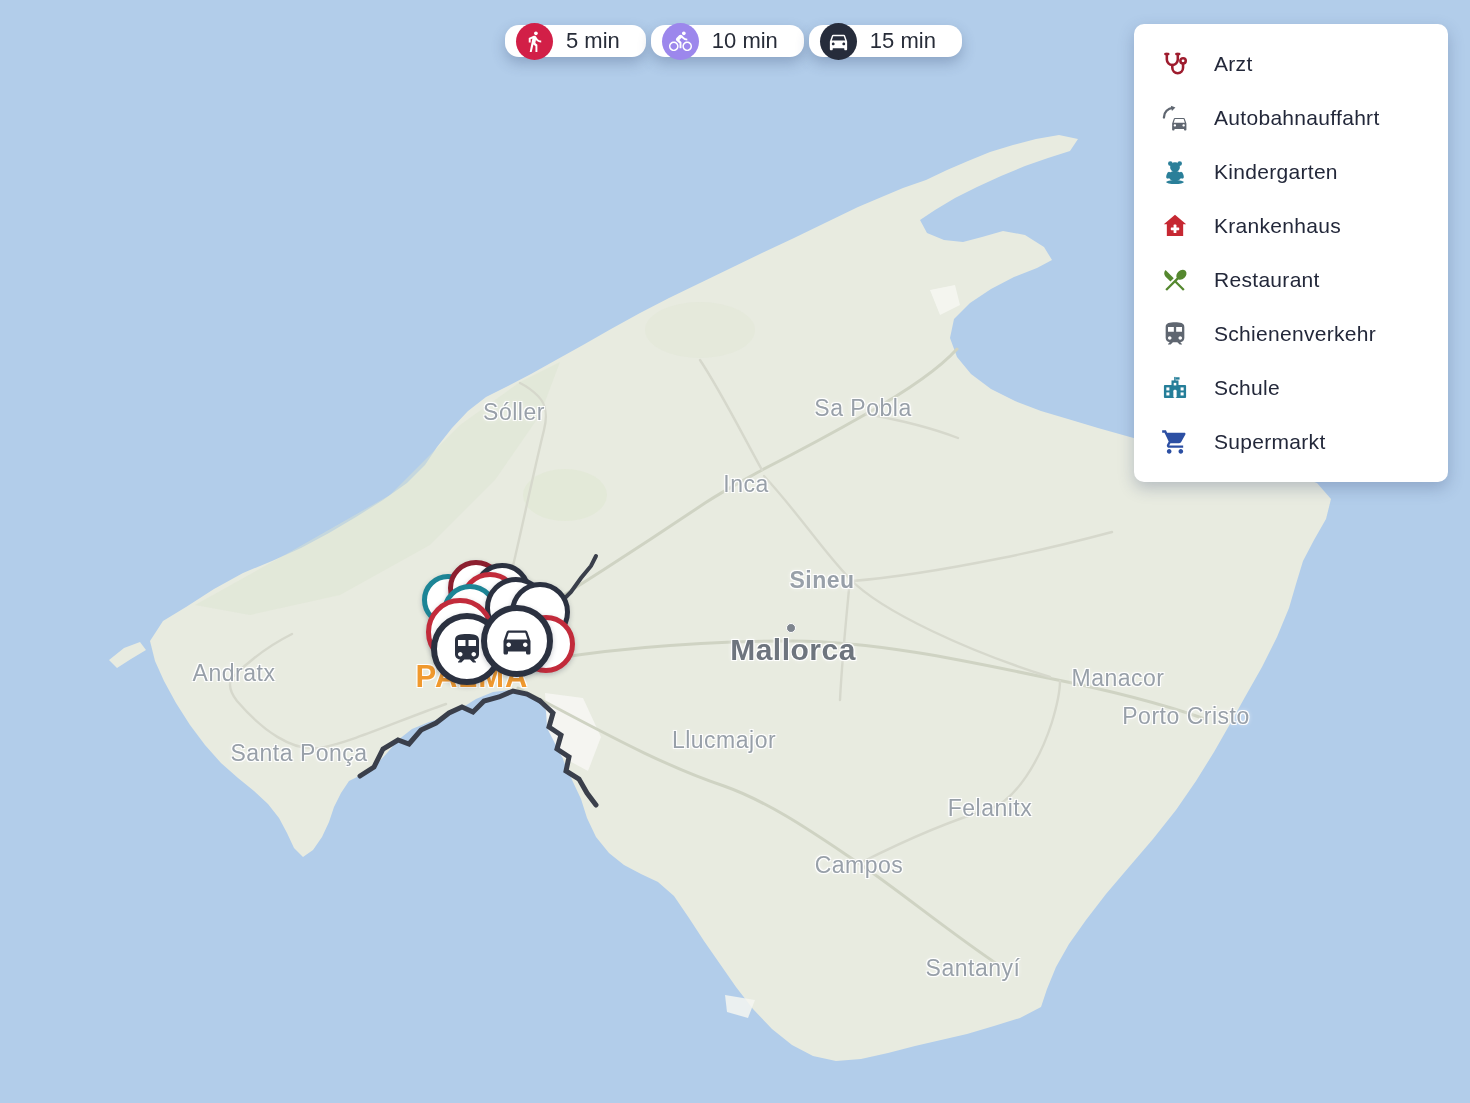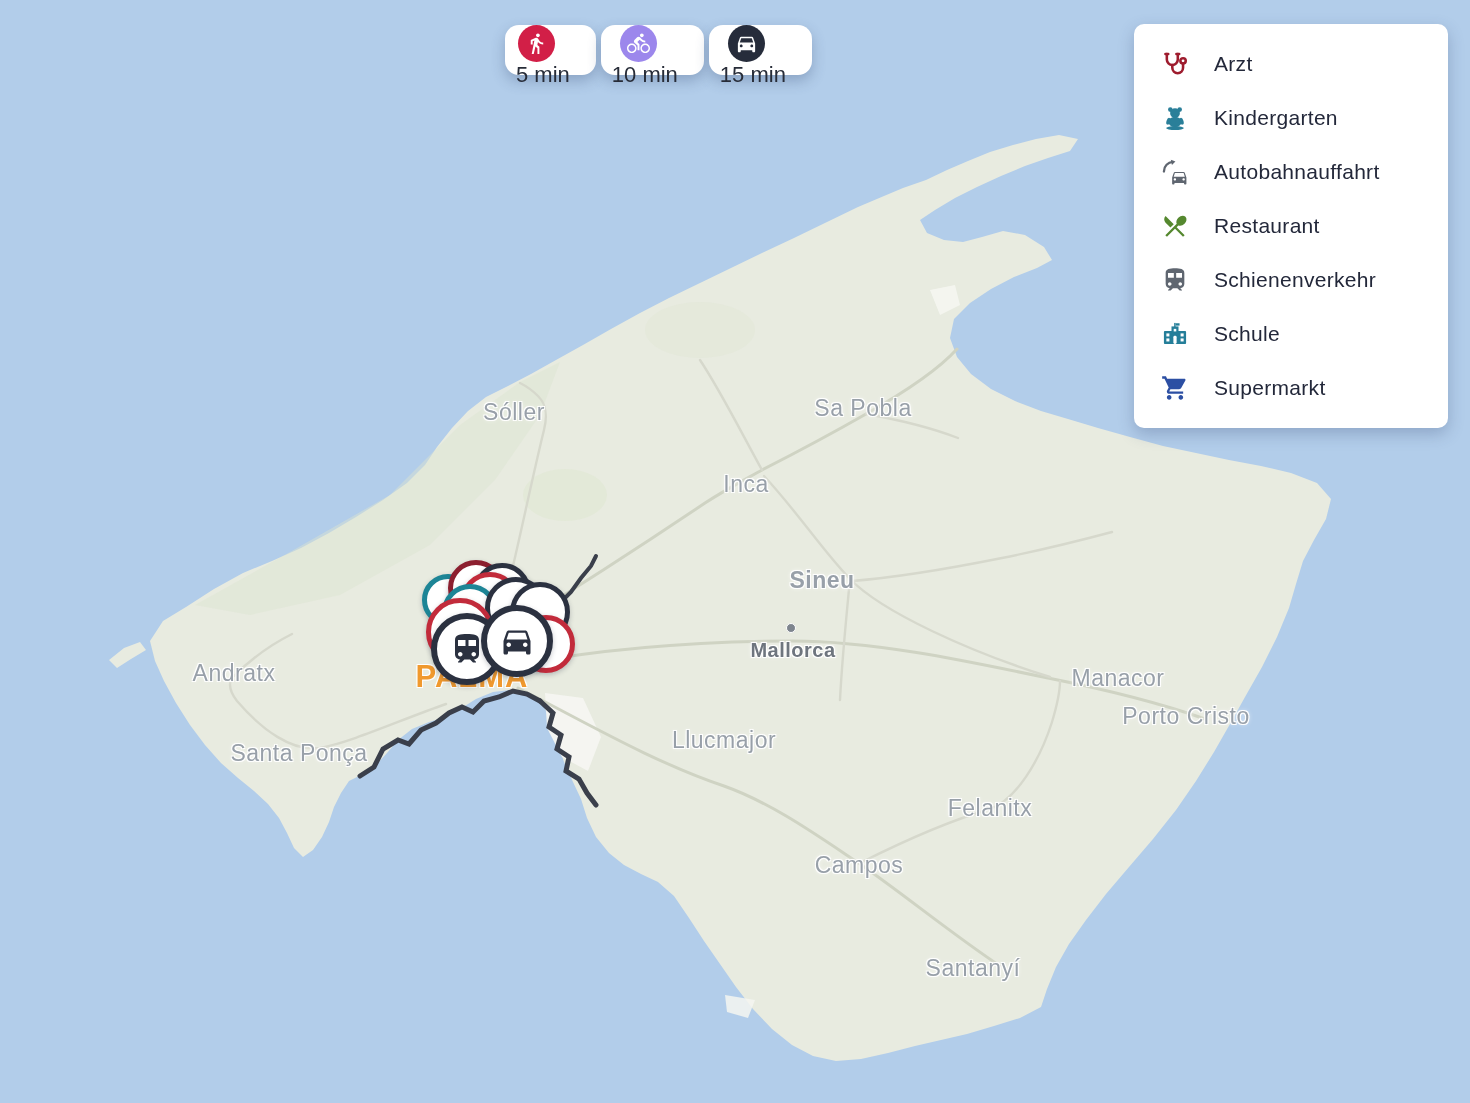--- a/index.html
+++ b/index.html
@@ -13,21 +13,21 @@
 
   
   .map-label{
     position:absolute;transform:translate(-50%,-50%);
     color:#98a0a9;font-size:23px;letter-spacing:.5px;white-space:nowrap;
     text-shadow:-1px -1px 0 rgba(255,255,255,.95),1px -1px 0 rgba(255,255,255,.95),
                 -1px 1px 0 rgba(255,255,255,.95),1px 1px 0 rgba(255,255,255,.95),
                 0 0 5px rgba(255,255,255,.9);
     pointer-events:none;
   }
-  .map-label.bold{font-weight:bold;color:#6e757e;font-size:20px;}
+  .map-label.bold{font-weight:bold;color:#6e757e;font-size:30px;}
   .palma-label{
     position:absolute;transform:translate(-50%,-50%);
     color:#f0992e;font-weight:800;font-size:31px;letter-spacing:1px;
     text-shadow:-1px -1px 0 rgba(255,255,255,.9),1px -1px 0 rgba(255,255,255,.9),
                 -1px 1px 0 rgba(255,255,255,.9),1px 1px 0 rgba(255,255,255,.9);
     z-index:4;pointer-events:none;
   }
   .town-dot{
     position:absolute;width:8px;height:8px;border-radius:50%;
     background:#7e858e;border:1.5px solid #fff;transform:translate(-50%,-50%);
@@ -36,22 +36,22 @@
   
   .marker{
     position:absolute;background:#fff;border-style:solid;border-radius:50%;
     transform:translate(-50%,-50%);display:flex;align-items:center;justify-content:center;
     box-sizing:border-box;z-index:5;box-shadow:0 2px 5px rgba(30,40,60,.25);
   }
 
   
   .pillbar{position:absolute;left:505px;top:25px;display:flex;gap:5px;z-index:10;}
   .pill{
-    background:#fff;border-radius:14px;height:50px;display:flex;align-items:center;
-    padding:0 26px 0 11px;box-shadow:0 6px 14px rgba(50,70,110,.30);cursor:pointer;flex-direction:column;
+    background:#fff;border-radius:14px;height:32px;display:flex;align-items:center;
+    padding:0 26px 0 11px;box-shadow:0 6px 14px rgba(50,70,110,.30);cursor:pointer;
   }
   .pill-circle{
     width:37px;height:37px;border-radius:50%;flex:0 0 auto;
     display:flex;align-items:center;justify-content:center;margin-right:13px;
   }
   .pill-label{font-size:22px;color:#272c38;}
 
   
   .legend{
     position:absolute;left:1134px;top:24px;width:314px;z-index:10;
@@ -183,46 +183,56 @@
           <path d="M9.7 12.8v2.5a4.6 4.6 0 0 0 9.2 0v-3.7"></path>
           <circle cx="18.9" cy="9.3" r="2.3"></circle>
           <path d="M3.8 3.5h2.4M13.2 3.5h2.4"></path>
         </svg>
       </span>
       <span class="legend-label">Arzt</span>
     </div>
 
     <div class="legend-item">
       <span class="legend-icon">
+        <svg width="28" height="28" viewBox="0 0 24 24">
+          <path d="M2.5 11.5C2.5 6.8 6 3.8 10.2 3.3" fill="none" stroke="#5f6670" stroke-width="2" stroke-linecap="round"></path>
+          <path d="M8.4 1.6l4 1.5-3 3z" fill="#5f6670"></path>
+          <g transform="translate(7.5,8.5) scale(0.68)" fill="#5f6670">
+            <path d="M18.92 6.01C18.72 5.42 18.16 5 17.5 5h-11c-.66 0-1.21.42-1.42 1.01L3 12v8c0 .55.45 1 1 1h1c.55 0 1-.45 1-1v-1h12v1c0 .55.45 1 1 1h1c.55 0 1-.45 1-1v-8l-2.08-5.99zM6.5 16c-.83 0-1.5-.67-1.5-1.5S5.67 13 6.5 13s1.5.67 1.5 1.5S7.33 16 6.5 16zm11 0c-.83 0-1.5-.67-1.5-1.5s.67-1.5 1.5-1.5 1.5.67 1.5 1.5-.67 1.5-1.5 1.5zM5 11l1.5-4.5h11L19 11H5z"></path>
+          </g>
+        </svg>
+      </span>
+      <span class="legend-label">Autobahnauffahrt</span>
+    </div>
+
+    <div class="legend-item">
+      <span class="legend-icon">
         <svg width="28" height="28" viewBox="0 0 24 24" fill="#2a7f99">
           <circle cx="8" cy="4.8" r="2"></circle>
             <circle cx="16" cy="4.8" r="2"></circle>
           <circle cx="12" cy="7.8" r="4.2"></circle>
           <ellipse cx="12" cy="15.4" rx="5.6" ry="4.4"></ellipse>
           <ellipse cx="6.4" cy="14.8" rx="1.7" ry="3" transform="rotate(18 6.4 14.8)"></ellipse>
           <ellipse cx="17.6" cy="14.8" rx="1.7" ry="3" transform="rotate(-18 17.6 14.8)"></ellipse>
           <ellipse cx="12" cy="20.6" rx="7.6" ry="1.7"></ellipse>
         </svg>
       </span>
       <span class="legend-label">Kindergarten</span>
     </div>
 
     <div class="legend-item">
       <span class="legend-icon">
         <svg width="28" height="28" viewBox="0 0 24 24">
-          <path d="M2.5 11.5C2.5 6.8 6 3.8 10.2 3.3" fill="none" stroke="#5f6670" stroke-width="2" stroke-linecap="round"></path>
-          <path d="M8.4 1.6l4 1.5-3 3z" fill="#5f6670"></path>
-          <g transform="translate(7.5,8.5) scale(0.68)" fill="#5f6670">
-            <path d="M18.92 6.01C18.72 5.42 18.16 5 17.5 5h-11c-.66 0-1.21.42-1.42 1.01L3 12v8c0 .55.45 1 1 1h1c.55 0 1-.45 1-1v-1h12v1c0 .55.45 1 1 1h1c.55 0 1-.45 1-1v-8l-2.08-5.99zM6.5 16c-.83 0-1.5-.67-1.5-1.5S5.67 13 6.5 13s1.5.67 1.5 1.5S7.33 16 6.5 16zm11 0c-.83 0-1.5-.67-1.5-1.5s.67-1.5 1.5-1.5 1.5.67 1.5 1.5-.67 1.5-1.5 1.5zM5 11l1.5-4.5h11L19 11H5z"></path>
-          </g>
-        </svg>
-      </span>
-      <span class="legend-label">Autobahnauffahrt</span>
-    </div>
-
+          <path d="M12 2.4L2.4 10.6H5v10h14v-10h2.6L12 2.4z" fill="#c62832"></path>
+          <rect x="10.8" y="10.8" width="2.4" height="7.2" rx="0.5" fill="#ffffff"></rect>
+          <rect x="8.4" y="13.2" width="7.2" height="2.4" rx="0.5" fill="#ffffff"></rect>
+        </svg>
+      </span>
+      <span class="legend-label">Krankenhaus</span>
+    </div>
 
     <div class="legend-item">
       <span class="legend-icon">
         <svg width="28" height="28" viewBox="0 0 24 24" fill="#55882f">
           <path d="M8.1 13.34l2.83-2.83L3.91 3.5c-1.56 1.56-1.56 4.09 0 5.66l4.19 4.18zm6.78-1.81c1.53.71 3.68.21 5.27-1.38 1.91-1.91 2.28-4.65.81-6.12-1.46-1.46-4.2-1.1-6.12.81-1.59 1.59-2.09 3.74-1.38 5.27L3.7 19.87l1.41 1.41L12 14.41l6.88 6.88 1.41-1.41L13.41 13l1.47-1.47z"></path>
         </svg>
       </span>
       <span class="legend-label">Restaurant</span>
     </div>
 

